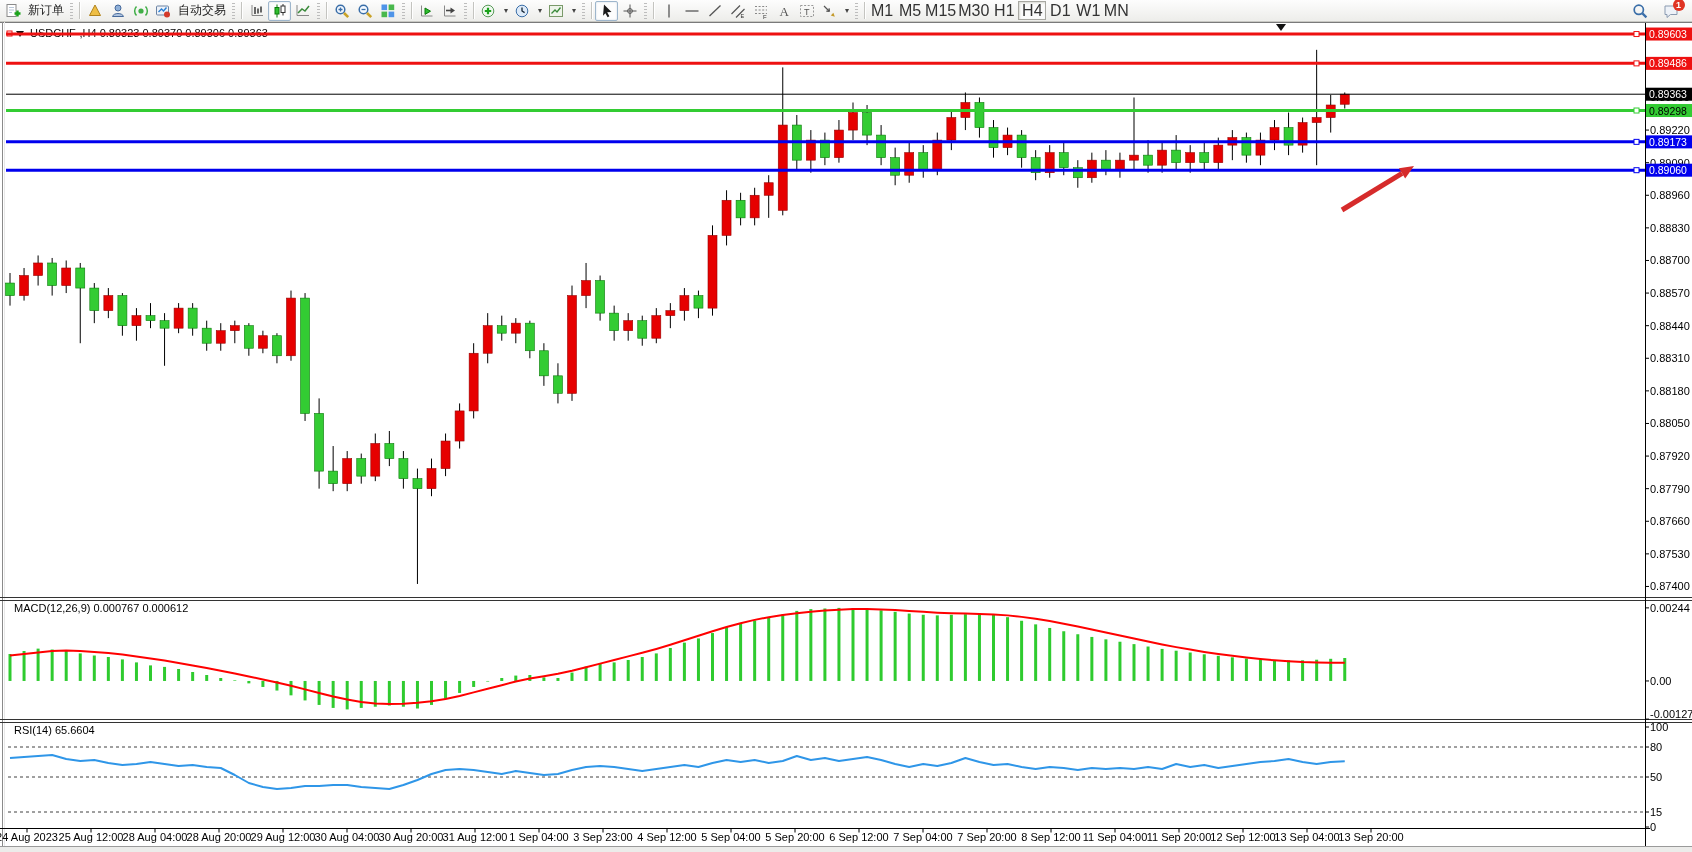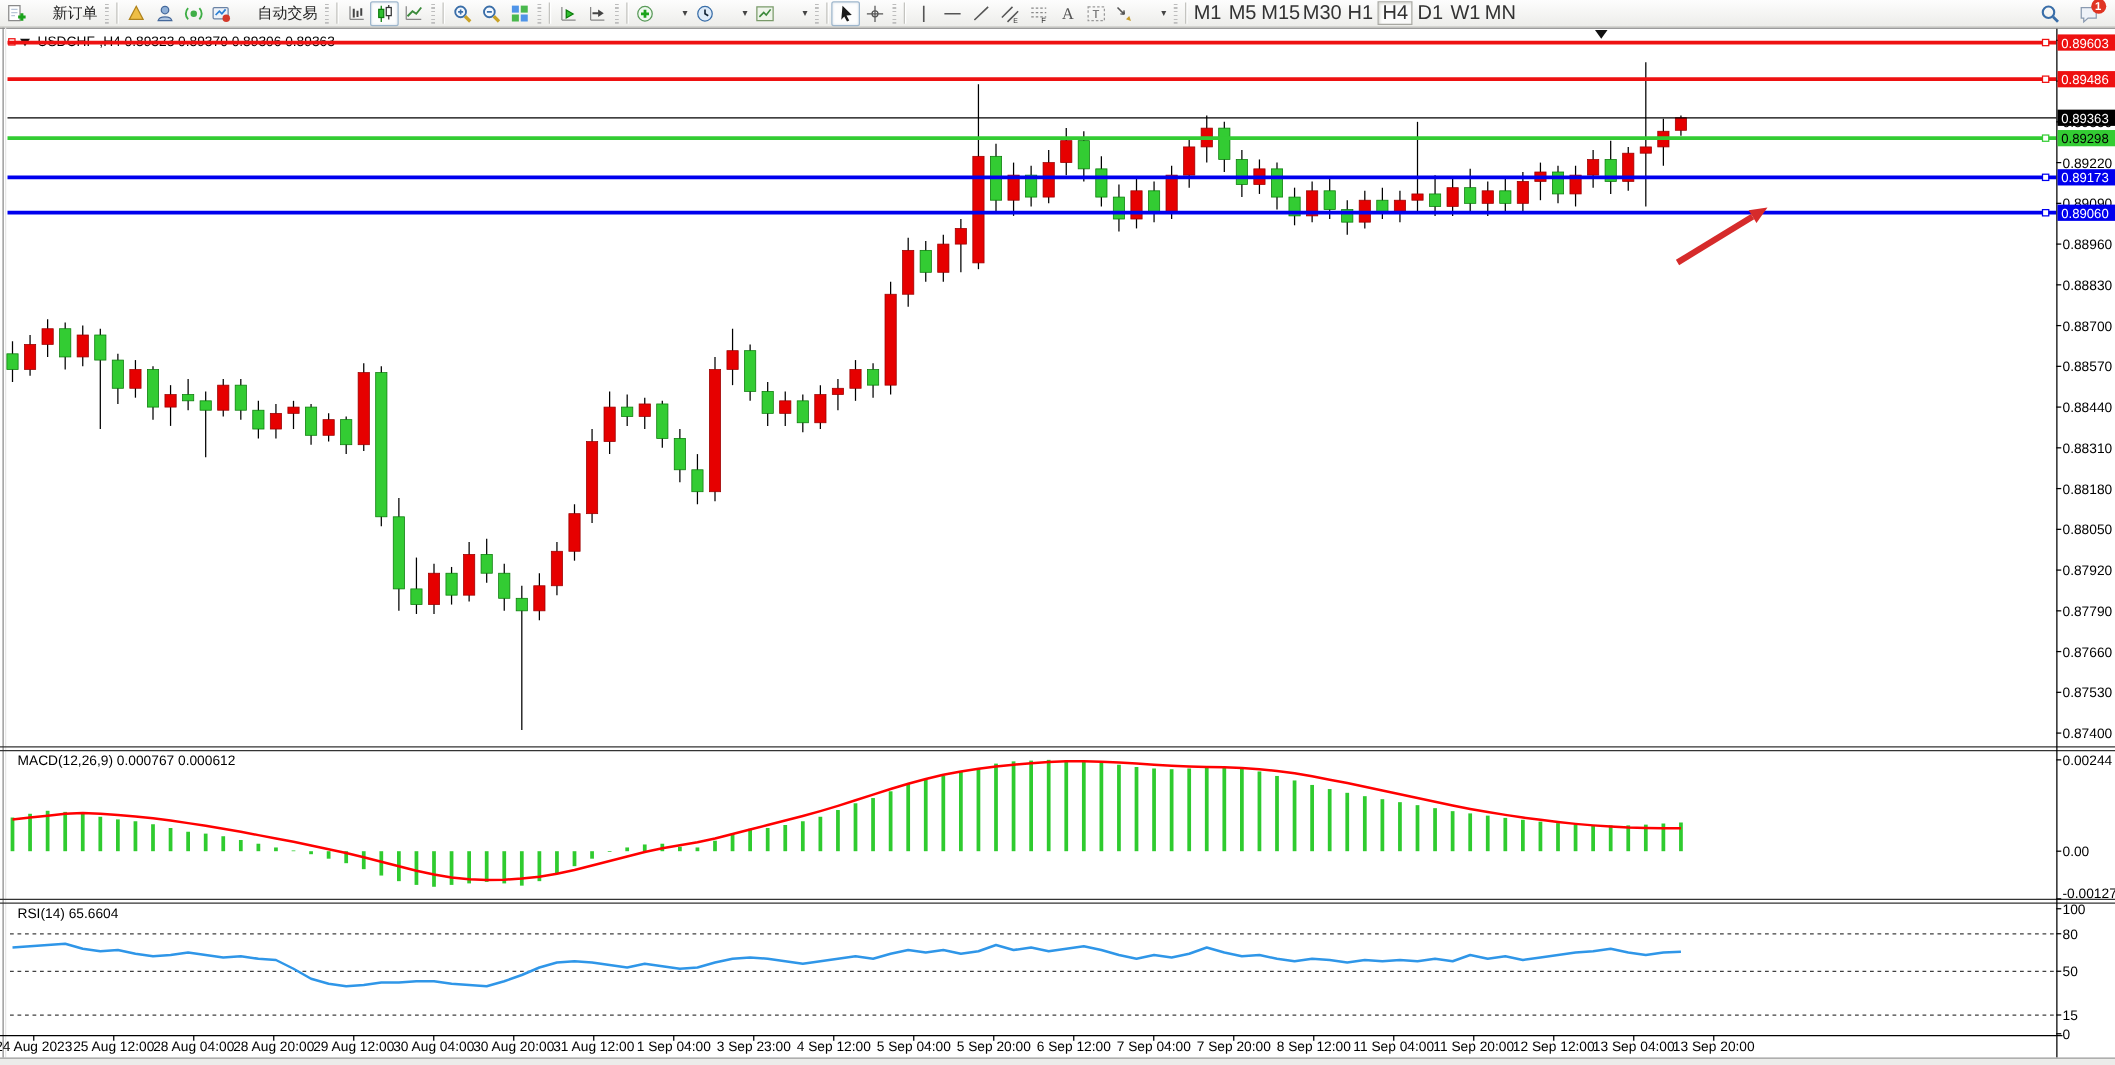--- a/index.html
+++ b/index.html
@@ -5,21 +5,21 @@
   html,body{margin:0;padding:0;background:#e9e9e9;font-family:"Liberation Sans",sans-serif;}
   #app{position:relative;width:1692px;height:852px;background:#fff;overflow:hidden;}
   
   #toolbar{position:absolute;left:0;top:0;width:1692px;height:22px;
     background:linear-gradient(#fdfdfd,#ededea);border-bottom:1px solid #c9c9c4;
     display:flex;align-items:center;z-index:5;box-sizing:border-box;padding-left:2px;}
   .tb-grip{width:3px;height:16px;margin:0 3px;
     background:repeating-linear-gradient(#bdbdbd 0 1px,transparent 1px 3px);}
   .tb-sep{width:1px;height:17px;background:#c4c4c0;box-shadow:1px 0 0 #fff;margin:0 3px;}
   .tb-btn{height:20px;min-width:23px;padding:0 2px;display:flex;align-items:center;justify-content:center;
-    gap:21px;border:1px solid transparent;border-radius:2px;font-size:12px;color:#222;cursor:default;box-sizing:border-box;}
+    gap:7px;border:1px solid transparent;border-radius:2px;font-size:12px;color:#222;cursor:default;box-sizing:border-box;}
   .tb-btn.selected{background:#fdfdfd;border-color:#9eb6cc;box-shadow:inset 0 0 2px #cdd9e4;}
   .tb-btn .lbl{white-space:nowrap;}
   .tb-btn svg{display:block;}
   .caret{font-size:8px;color:#444;margin-left:1px;}
   .tb-tf{height:19px;min-width:28px;display:flex;align-items:center;justify-content:center;
     font-size:16px;color:#333;border:1px solid transparent;box-sizing:border-box;}
   .tb-tf.selected{background:#fbfbfb;border-color:#a8a8a2;box-shadow:inset 1px 1px 2px #d8d8d2;}
   #tb-right{margin-left:auto;display:flex;align-items:center;padding-right:10px;gap:8px;}
   .badge{position:absolute;top:-4px;right:-6px;background:#e03423;color:#fff;border-radius:50%;
     width:12px;height:12px;font-size:9px;line-height:12px;text-align:center;font-weight:bold;}

